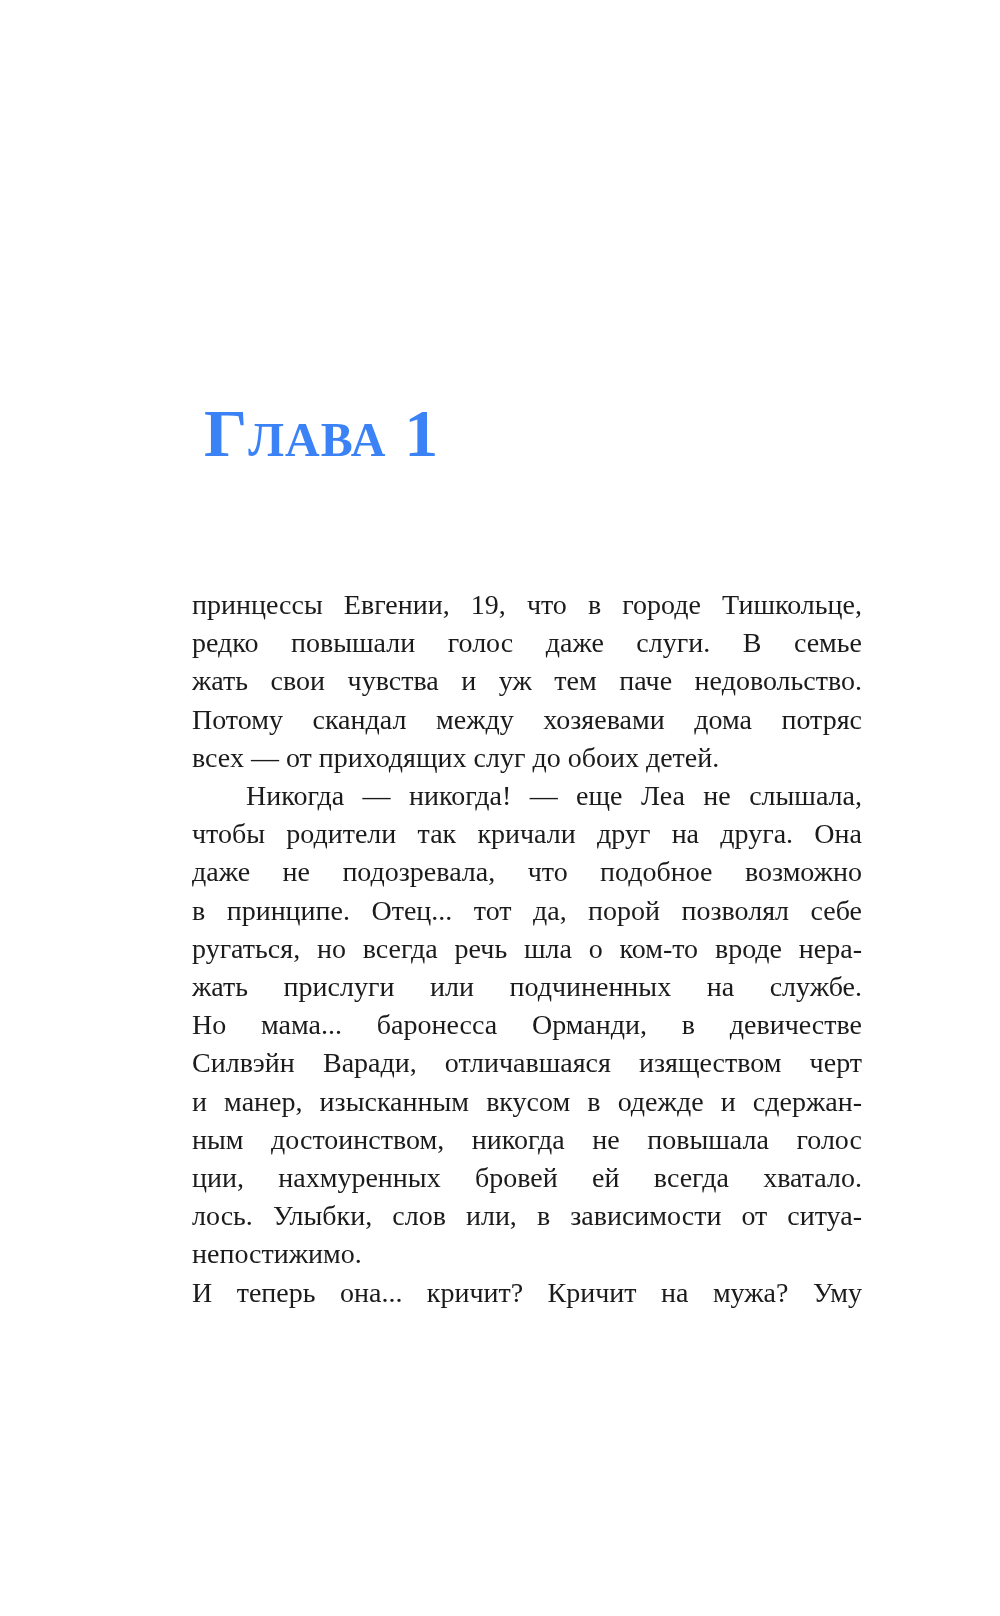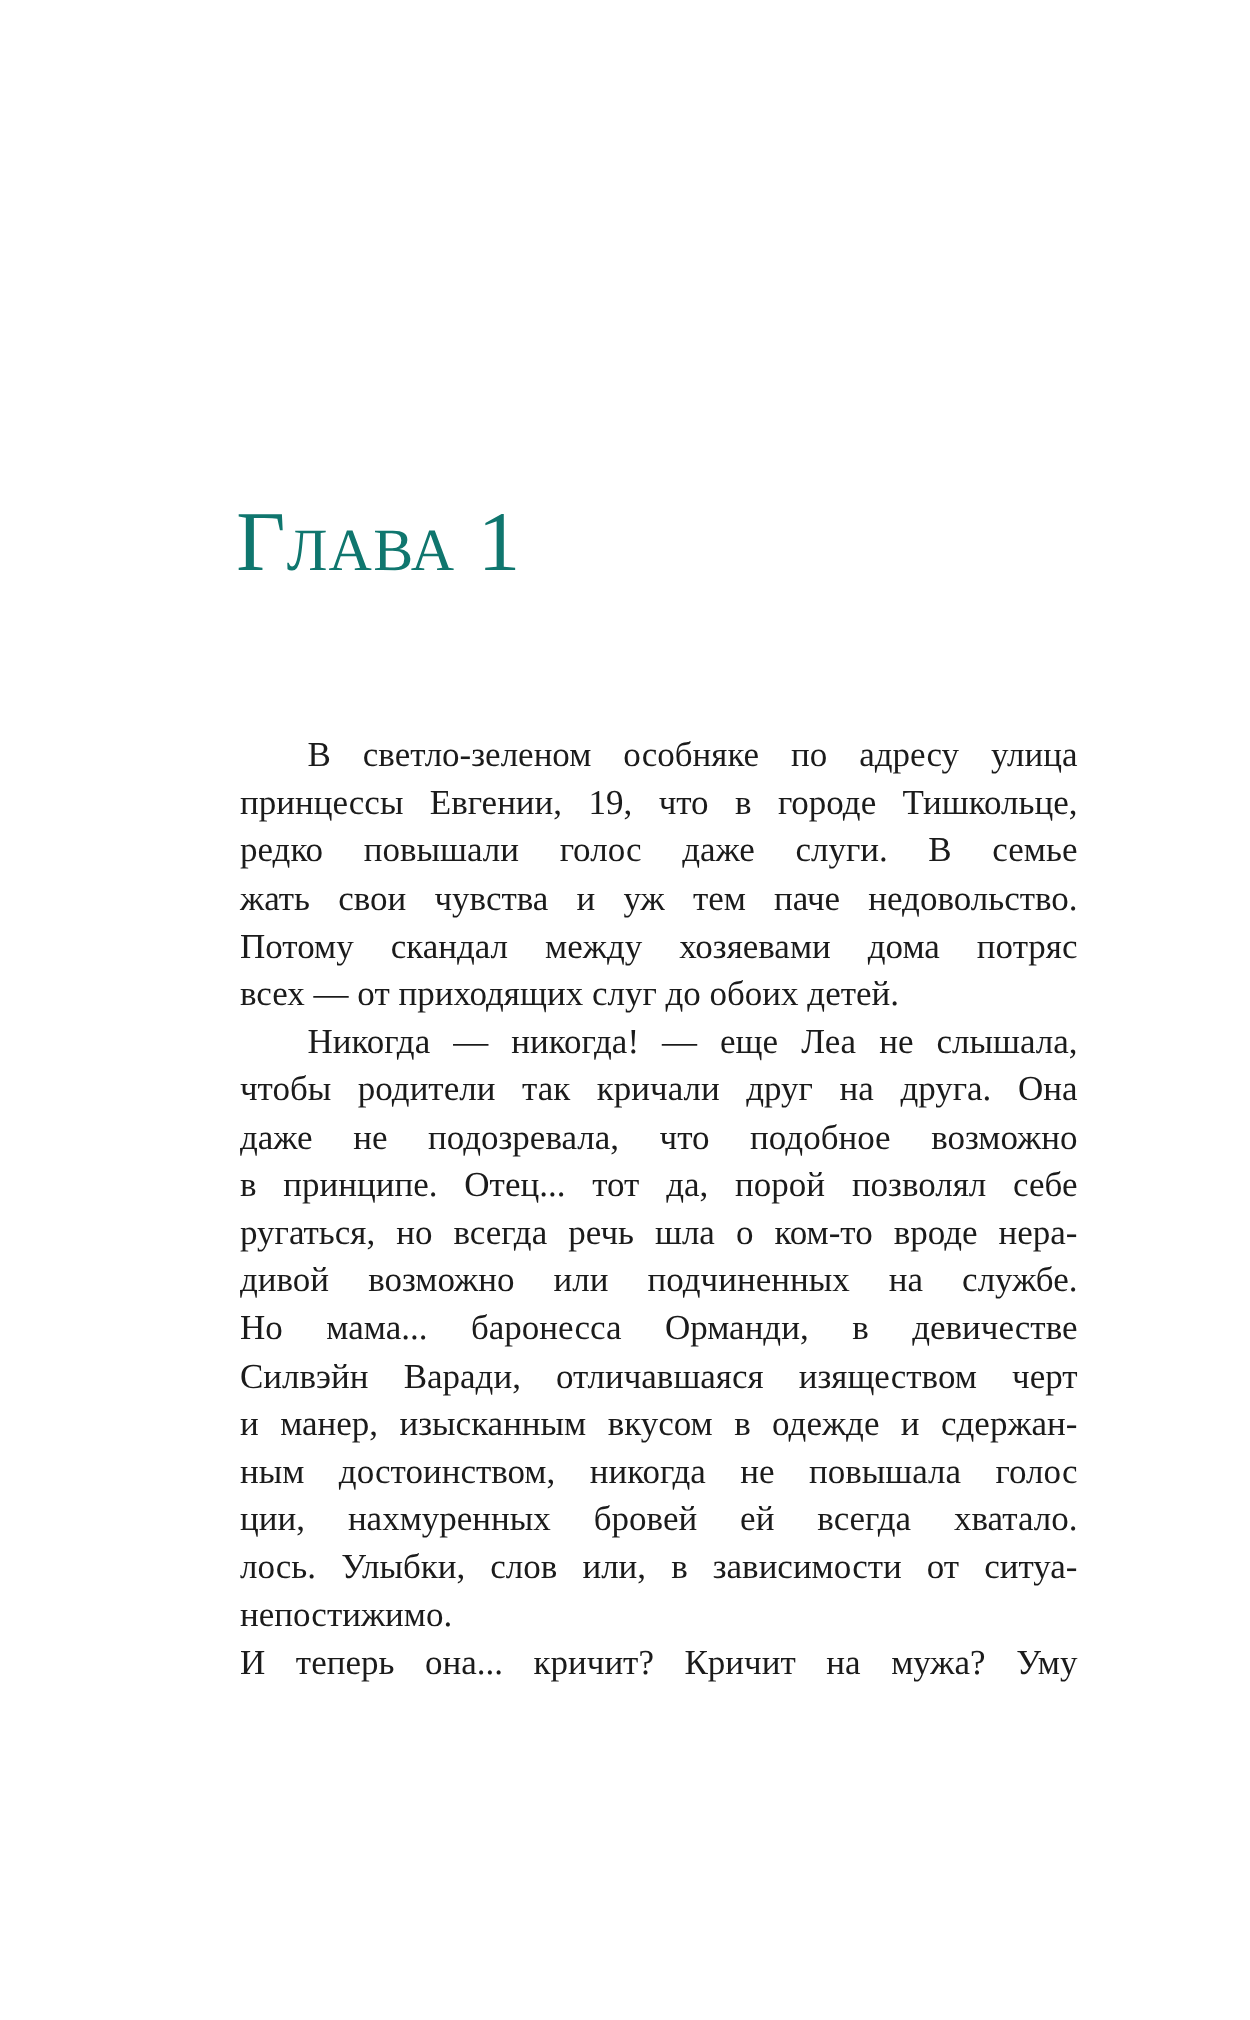--- a/index.html
+++ b/index.html
@@ -11,29 +11,29 @@
     position: relative;
     width: 1000px;
     height: 1616px;
     background: #ffffff;
     font-family: "Liberation Serif", "DejaVu Serif", serif;
     color: #1b1b1b;
     overflow: hidden;
   }
   .chapter-heading {
     position: absolute;
-    left: 189px;
+    left: 204px;
     top: 399px;
     margin: 0;
     font-size: 68px;
-    font-weight: normal;
+    font-weight: bold;
     font-variant: small-caps;
     letter-spacing: 1px;
     line-height: 1;
-    color: #0f766e;
+    color: #3b82f6;
     white-space: nowrap;
   }
   .body-text {
     position: absolute;
     left: 192px;
     top: 586px;
     width: 670px;
     font-size: 28px;
     line-height: 38.2px;
     color: #1b1b1b;
@@ -47,34 +47,33 @@
   .line.first { text-indent: 54px; }
   .line.last { text-align-last: left; }
 </style>
 </head>
 <body>
 
 <main class="page">
   <h1 class="chapter-heading">Глава 1</h1>
   <section class="body-text">
       <div class="para">
-        <div class="line first">В светло-зеленом особняке по адресу улица</div>
         <div class="line">принцессы Евгении, 19, что в городе Тишкольце,</div>
         <div class="line">редко повышали голос даже слуги. В семье</div>
         <div class="line">жать свои чувства и уж тем паче недовольство.</div>
         <div class="line">Потому скандал между хозяевами дома потряс</div>
         <div class="line last">всех — от приходящих слуг до обоих детей.</div>
       </div>
       <div class="para">
         <div class="line first">Никогда — никогда! — еще Леа не слышала,</div>
         <div class="line">чтобы родители так кричали друг на друга. Она</div>
         <div class="line">даже не подозревала, что подобное возможно</div>
         <div class="line">в принципе. Отец... тот да, порой позволял себе</div>
         <div class="line">ругаться, но всегда речь шла о ком-то вроде нера-</div>
-        <div class="line">дивой возможно или подчиненных на службе.</div>
+        <div class="line">жать прислуги или подчиненных на службе.</div>
         <div class="line">Но мама... баронесса Орманди, в девичестве</div>
         <div class="line">Силвэйн Варади, отличавшаяся изяществом черт</div>
         <div class="line">и манер, изысканным вкусом в одежде и сдержан-</div>
         <div class="line">ным достоинством, никогда не повышала голос</div>
         <div class="line">ции, нахмуренных бровей ей всегда хватало.</div>
         <div class="line">лось. Улыбки, слов или, в зависимости от ситуа-</div>
         <div class="line last">непостижимо.</div>
         <div class="line">И теперь она... кричит? Кричит на мужа? Уму</div>
       </div>
     </section>

